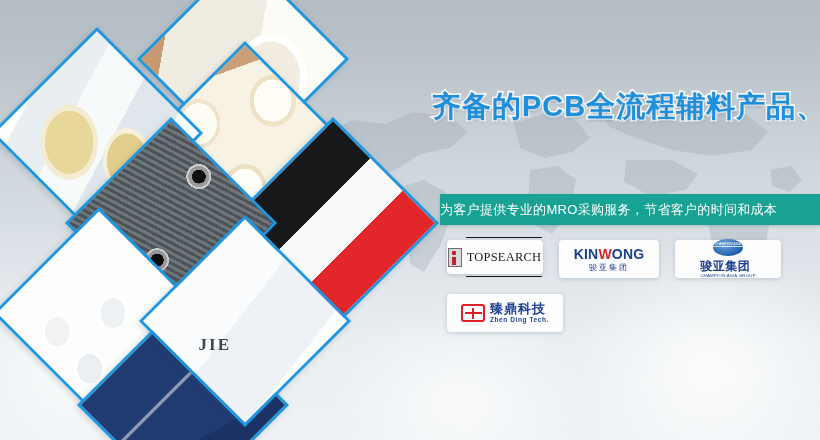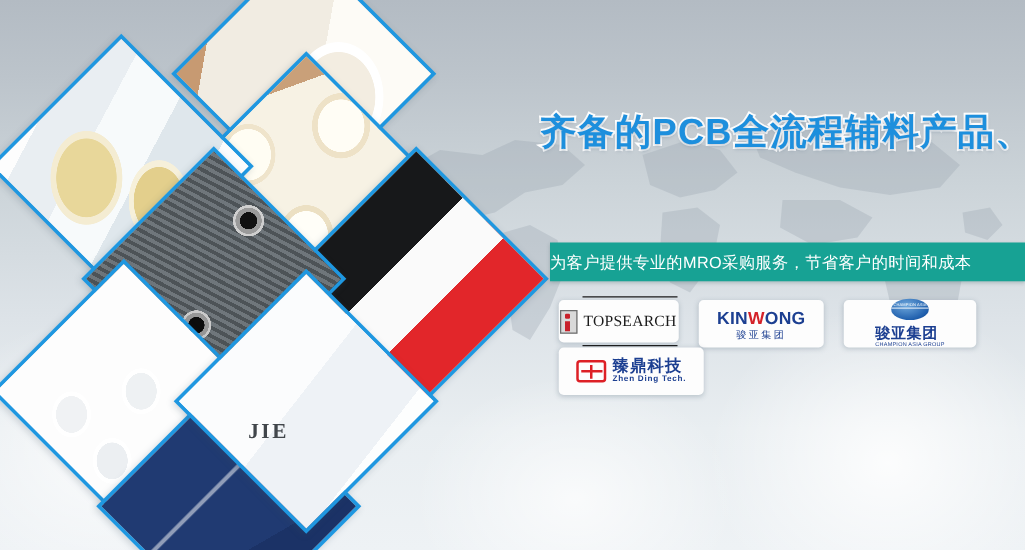--- a/index.html
+++ b/index.html
@@ -122,21 +122,21 @@
     display:flex;align-items:center;
     box-shadow:0 1px 3px rgba(40,80,80,.25);
   }
   .subbar span{
     color:#ffffff;font-size:13px;white-space:nowrap;letter-spacing:.3px;
   }
 
   
   .logos{position:absolute;left:447px;top:240px;width:373px;}
   .logorow{display:flex;align-items:flex-start;}
-  .logorow.r2{margin-top:0;}
+  .logorow.r2{margin-top:16px;}
   .badge{
     background:#fdfdfd;border-radius:4px;
     box-shadow:0 1px 4px rgba(80,100,120,.28);
     display:flex;align-items:center;justify-content:center;
     height:34px;margin-right:16px;box-sizing:border-box;
   }
   .b-topsearch{width:96px;}
   .b-kinwong{width:100px;height:38px;}
   .b-champion{width:106px;height:38px;}
   .b-zhending{width:116px;height:38px;}

